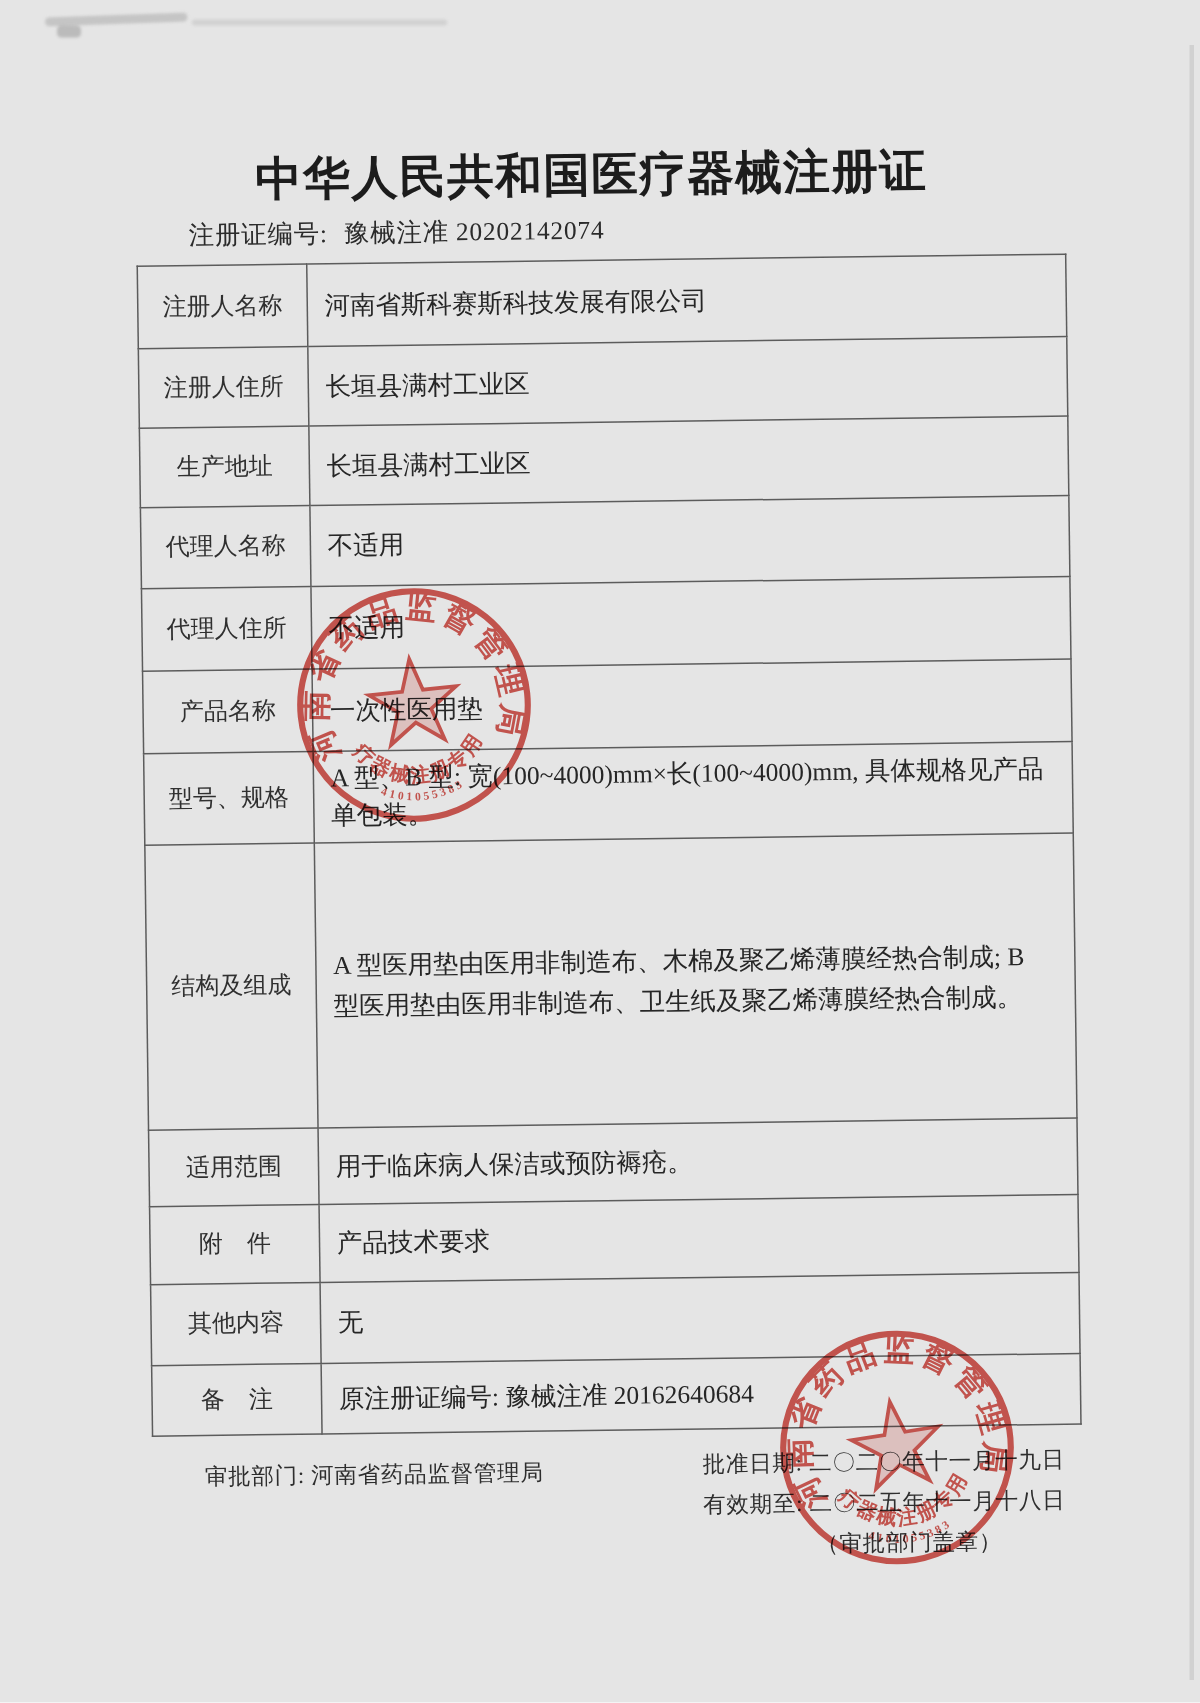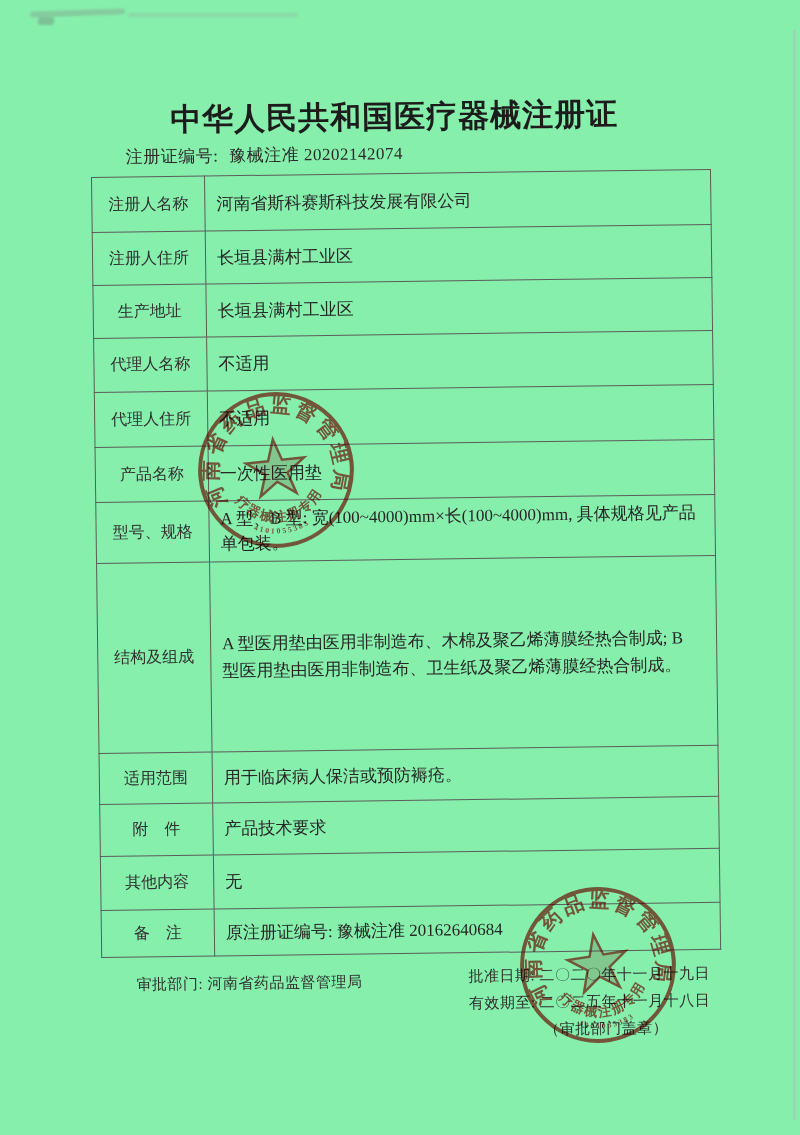--- a/index.html
+++ b/index.html
@@ -4,21 +4,21 @@
 <style>
   html,body{margin:0;padding:0;}
   body{
     width:800px;height:1135px;
     background:#ffffff;
     font-family:"Liberation Serif","DejaVu Serif",serif;
     color:#2b2b2b;
     overflow:hidden;
     position:relative;
   }
-  .page{position:absolute;inset:0;background:#86efac;}
+  .page{position:absolute;inset:0;background:#e5e5e5;}
 
   
   .smudge{position:absolute;background:rgba(130,130,130,.32);border-radius:3px;filter:blur(1px);}
   .smudge.a{left:30px;top:10px;width:95px;height:6px;transform:rotate(-2deg);}
   .smudge.b{left:128px;top:13px;width:170px;height:4px;background:rgba(155,155,155,.26);}
   .smudge.c{left:38px;top:17px;width:16px;height:8px;background:rgba(110,110,110,.35);}
   .edge-right{position:absolute;right:4px;top:30px;width:3px;height:1090px;background:rgba(185,185,185,.45);filter:blur(.5px);}
 
   
   .sheet{position:absolute;inset:0;transform:rotate(-0.75deg);transform-origin:96px 560px;}

